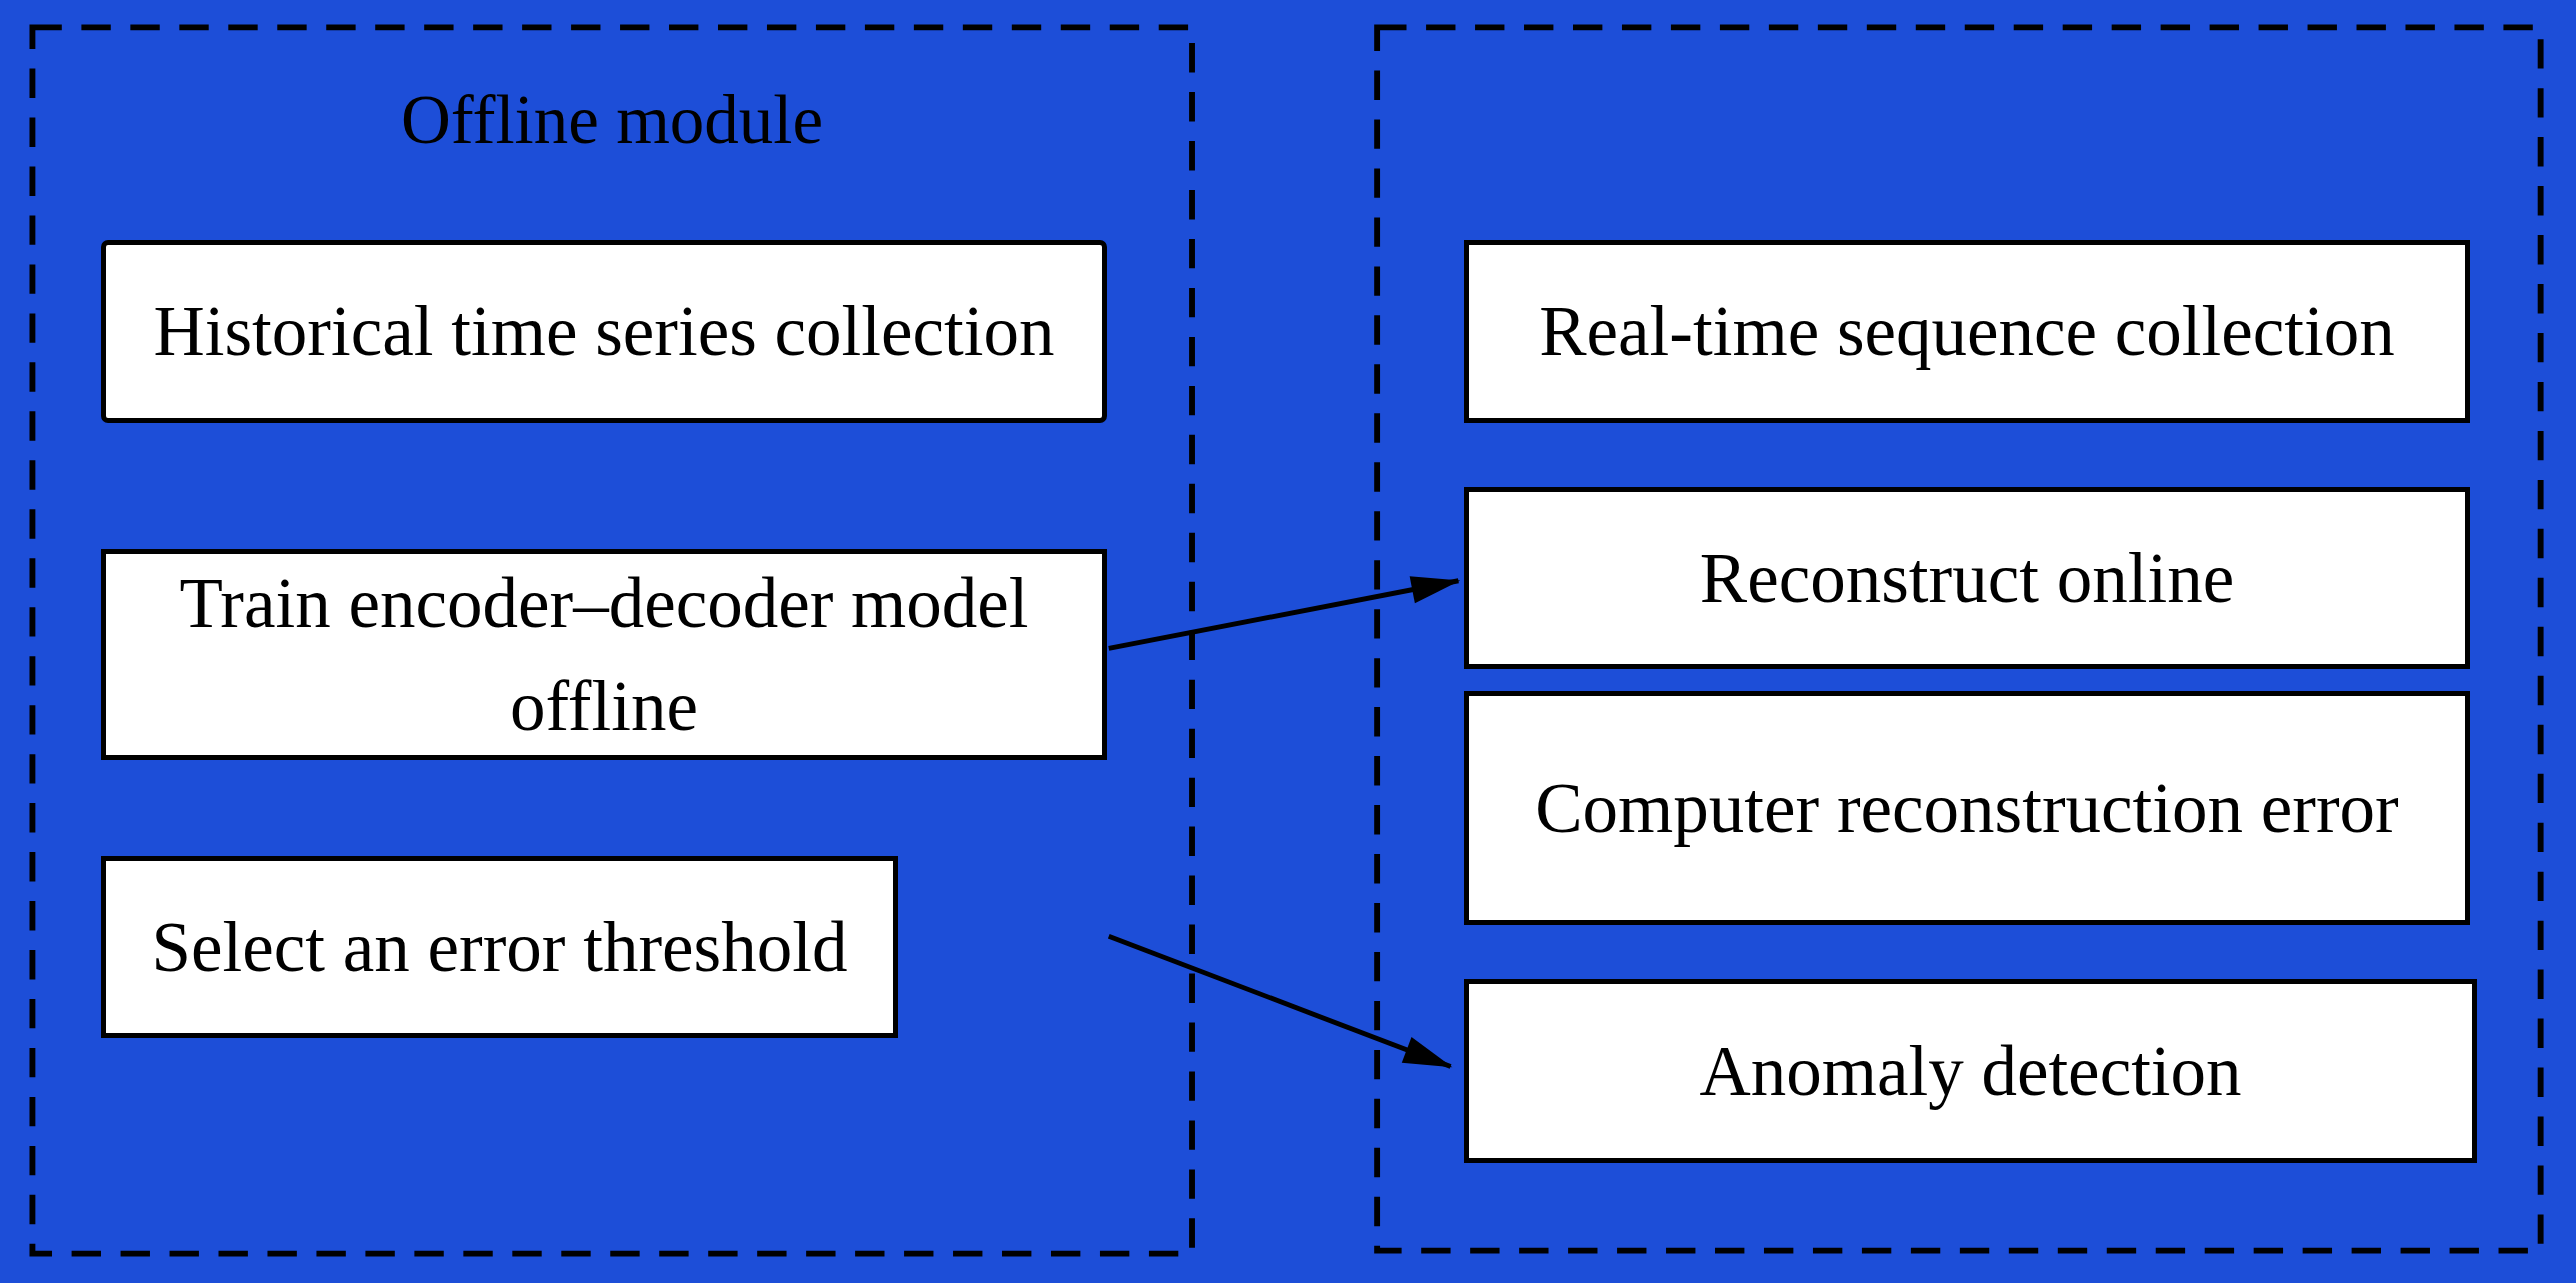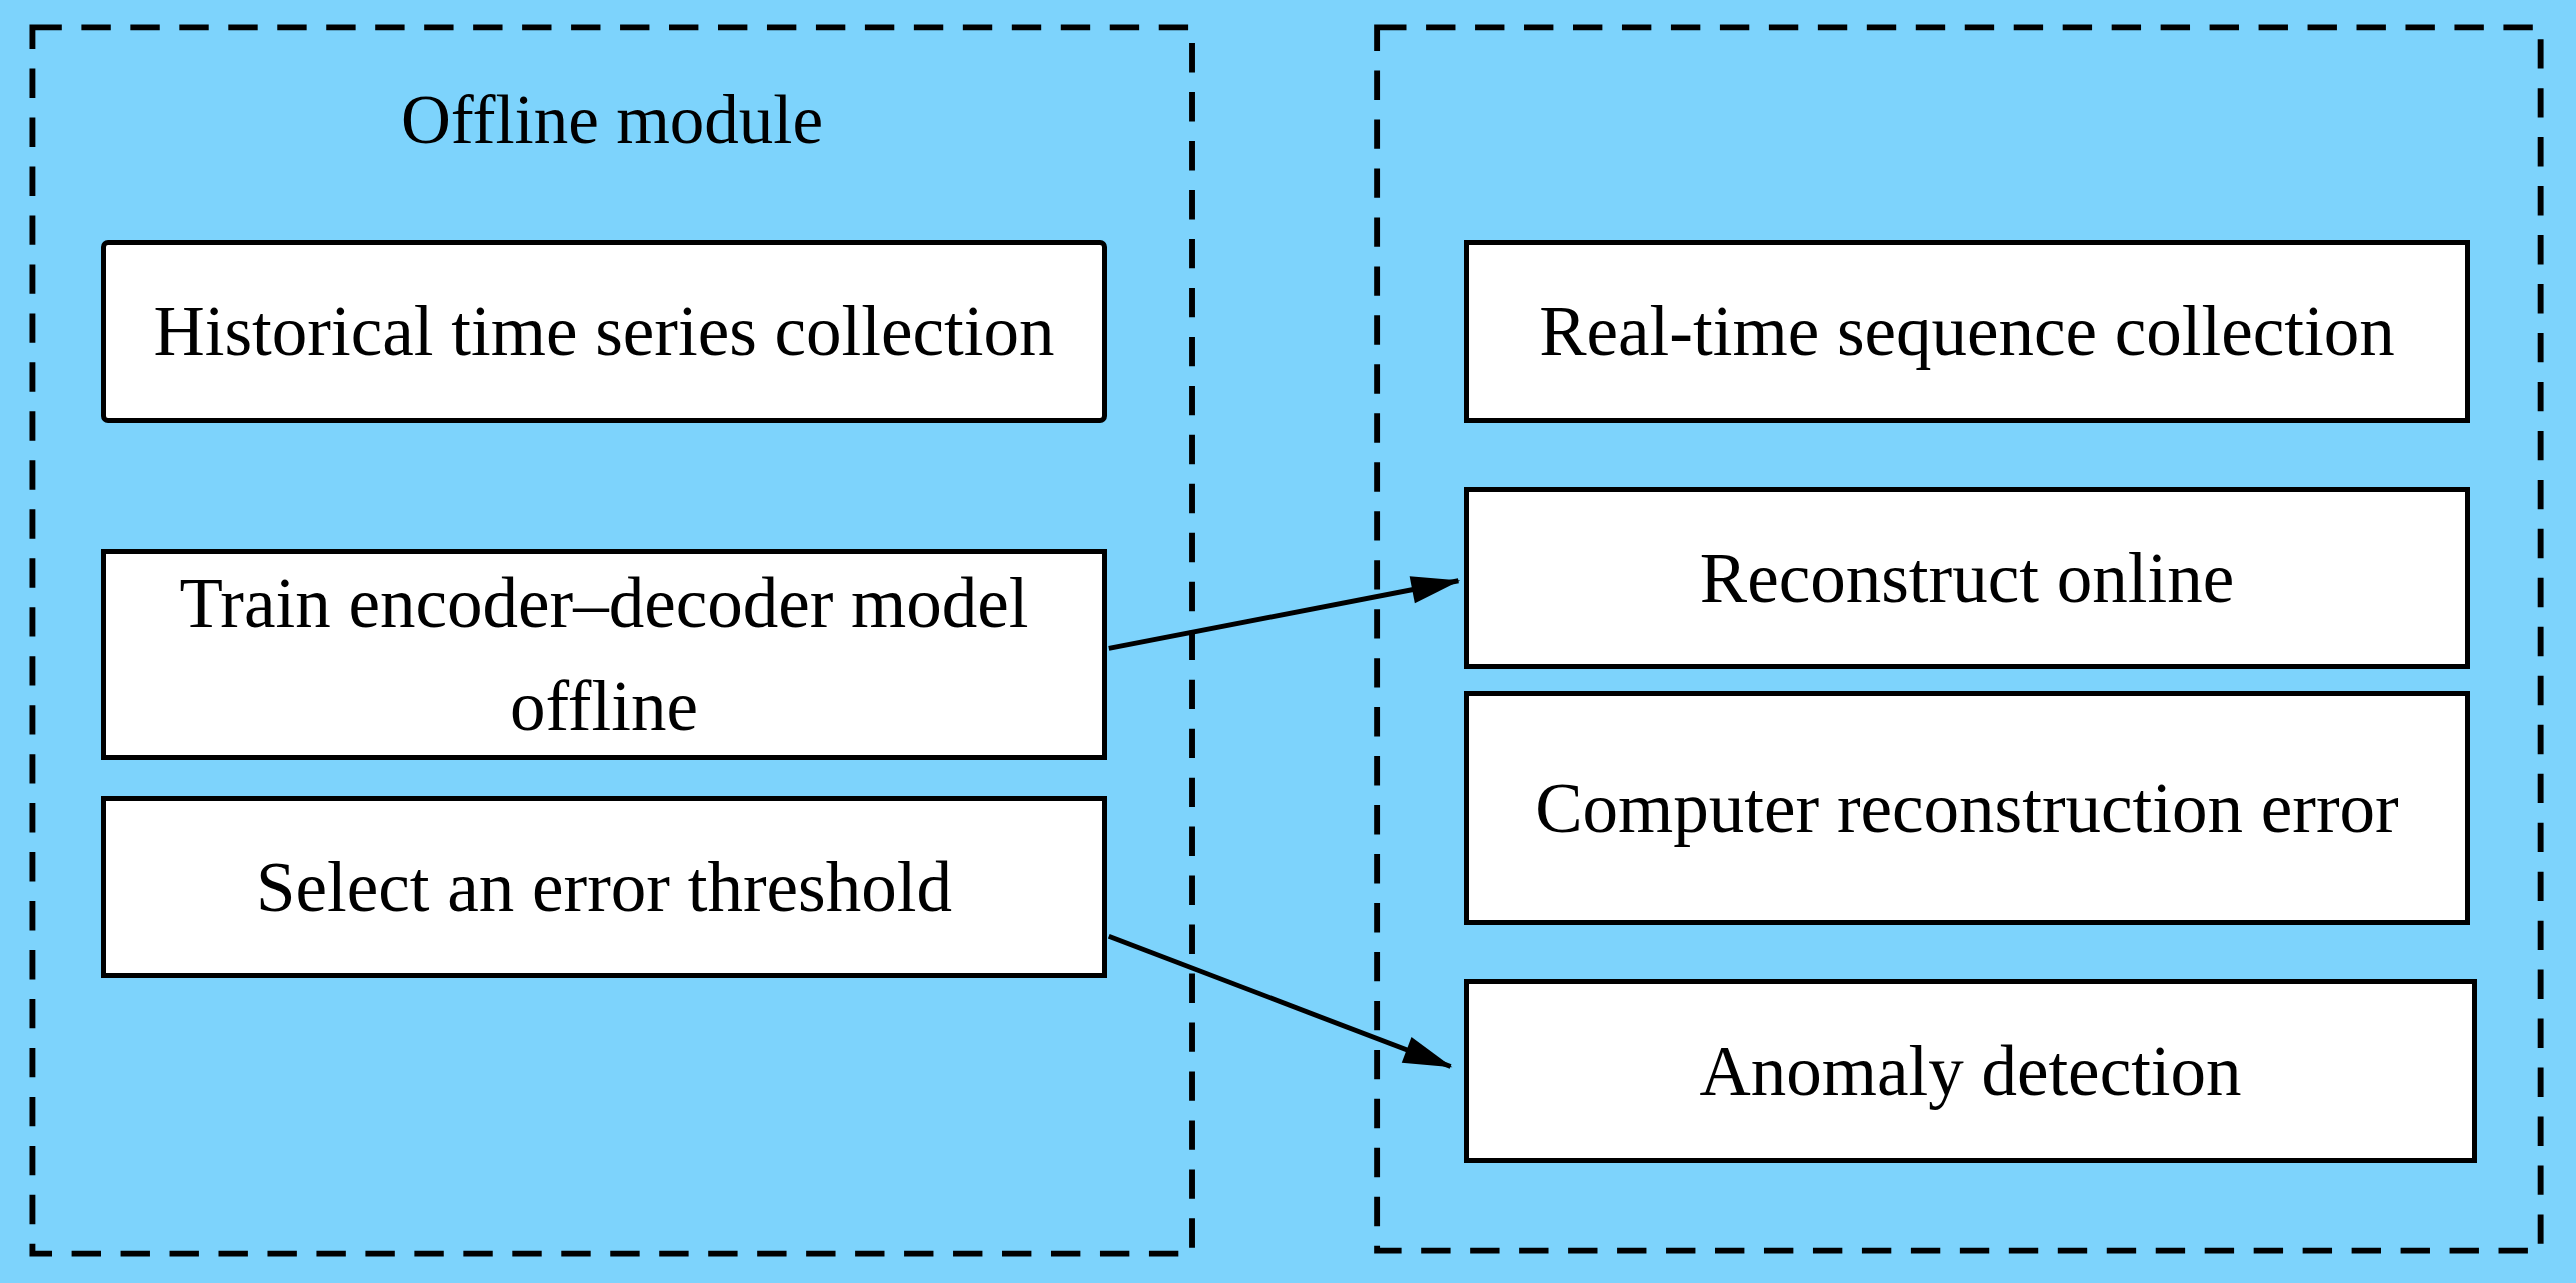--- a/index.html
+++ b/index.html
@@ -1,20 +1,20 @@
 <!DOCTYPE html>
 <html><head>
 <meta charset="utf-8">
 <style>
   html, body { margin: 0; padding: 0; background: #ffffff; }
   .stage {
     position: relative;
     width: 2576px;
     height: 1283px;
-    background: #7dd3fc;
+    background: #1d4ed8;
     color: #000000;
     font-family: "Liberation Serif", "DejaVu Serif", serif;
     overflow: hidden;
   }
   .overlay {
     position: absolute;
     left: 0; top: 0;
     width: 2576px; height: 1283px;
     z-index: 0;
   }
@@ -61,21 +61,21 @@
     <line x1="1132" y1="956" x2="1481" y2="1089" stroke="#000000" stroke-width="5" marker-end="url(#arrowhead)"></line>
   </svg>
 
   <div class="module-title" style="left:29px; top:83px; width:1166px;">Offline module</div>
 
   <div class="box" style="left:101px; top:240px; width:1006px; height:183px;border-radius:7px;">Historical time series collection</div>
 
   <div class="box" style="left:101px; top:549px; width:1006px; height:211px;">Train encoder–decoder model
 offline</div>
 
-  <div class="box" style="left:101px; top:796px; width:1006px; height:182px;">Select an error threshold</div>
+  <div class="box" style="left:101px; top:856px; width:797px; height:182px;">Select an error threshold</div>
 
 
   <div class="box" style="left:1464px; top:487px; width:1006px; height:182px;">Reconstruct online</div>
 
   <div class="box" style="left:1464px; top:240px; width:1006px; height:183px;">Real-time sequence collection</div>
 
   <div class="box" style="left:1464px; top:691px; width:1006px; height:234px;">Computer reconstruction error</div>
 
   <div class="box" style="left:1464px; top:979px; width:1013px; height:184px;">Anomaly detection</div>
 

